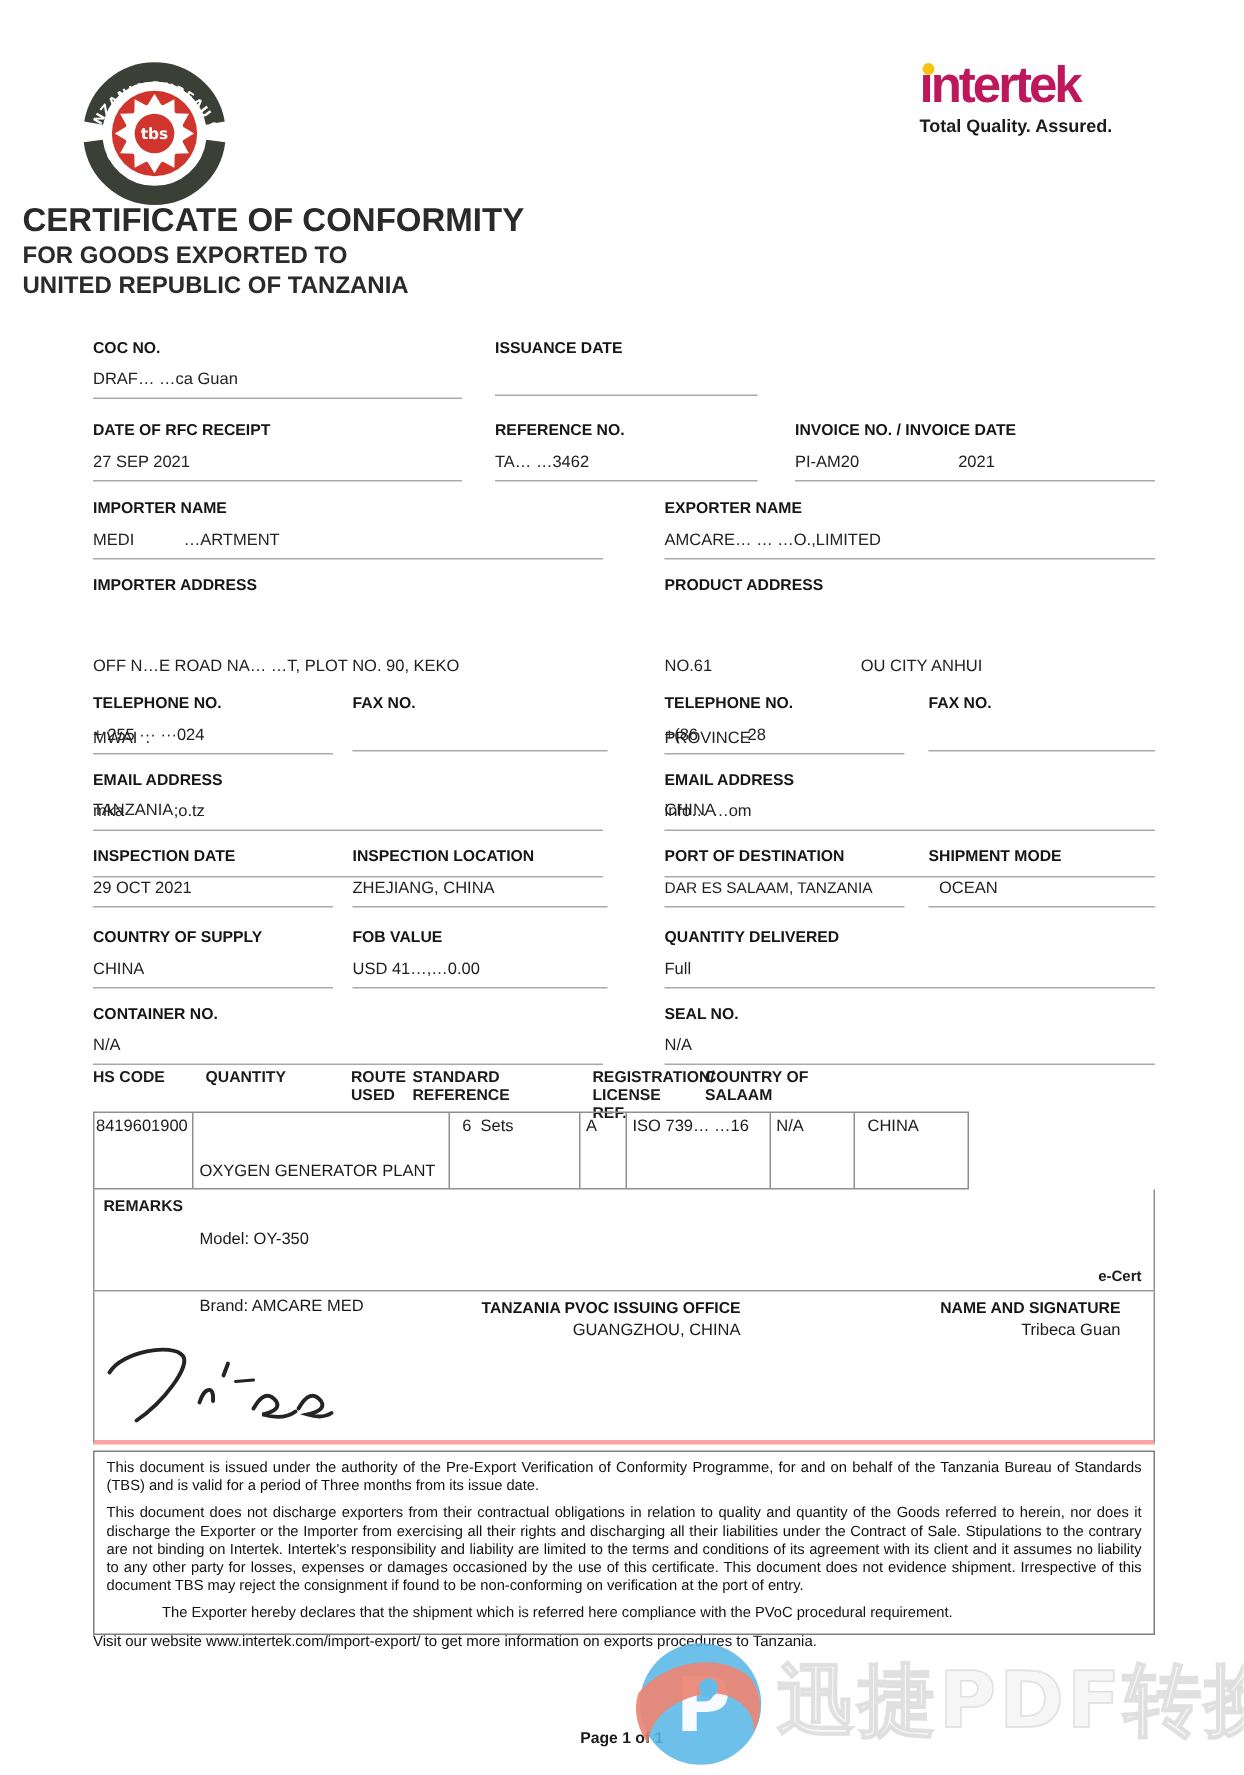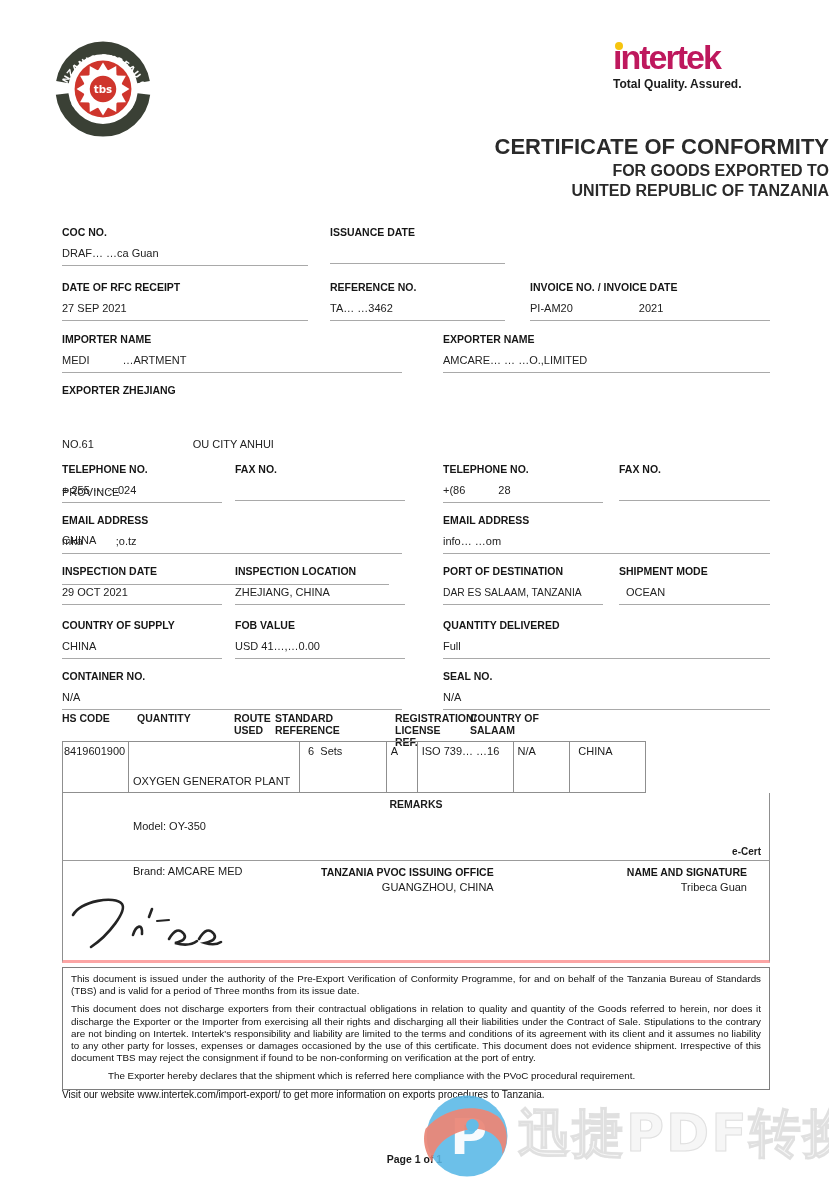--- a/index.html
+++ b/index.html
@@ -8,40 +8,40 @@
 
   
   .tbs-logo{position:absolute;left:52px;top:40px;width:102px;height:98px;}
   .intertek{position:absolute;left:613px;top:40px;width:190px;}
   .itk-word{position:relative;font-weight:700;font-size:34px;letter-spacing:-2px;color:#be185d;line-height:1;}
   .itk-cover{position:absolute;left:1px;top:1px;width:10px;height:9px;background:#fff;}
   .itk-dot{position:absolute;left:2px;top:2px;width:8px;height:8px;border-radius:50%;background:#f6c40e;}
   .itk-tag{font-weight:700;font-size:12px;color:#1c1c1c;margin-top:3px;letter-spacing:0;}
 
   
-  .title{position:absolute;left:0;right:0;top:134px;text-align:right;color:#2a2a2a;}
+  .title{position:absolute;left:15px;right:0;top:134px;text-align:left;color:#2a2a2a;}
   .title .t1{font-size:22px;font-weight:700;letter-spacing:0;}
   .title .t2{font-size:16px;font-weight:700;margin-top:2px;}
 
   
   .row{position:absolute;left:62px;width:708px;display:flex;}
   .field{display:flex;flex-direction:column;}
   .flabel{font-size:10.5px;font-weight:700;color:#161616;line-height:13px;white-space:pre-wrap;}
   .fval{font-size:11px;color:#222;padding:7px 0 4px 0;border-bottom:1px solid #a9a9a9;min-height:13px;line-height:15px;white-space:pre-wrap;}
   .multival{font-size:11px;color:#222;padding:7px 0 4px 0;border-bottom:1px solid #a9a9a9;line-height:16px;white-space:pre-wrap;}
 
   
   .tbl-head{position:absolute;left:62px;top:712px;width:708px;display:flex;}
   .th{font-size:10.5px;font-weight:700;line-height:12px;}
   .tbl-row{position:absolute;left:62px;top:741px;width:584px;height:52px;display:flex;border:1px solid #8f8f8f;box-sizing:border-box;}
   .td{font-size:11px;line-height:15px;padding:2px 4px;box-sizing:border-box;border-left:1px solid #8f8f8f;white-space:pre-wrap;}
   .td:first-child{border-left:none;}
 
   .remarks-box{position:absolute;left:62px;top:793px;width:708px;height:68px;border-left:1px solid #8f8f8f;border-right:1px solid #8f8f8f;border-bottom:1px solid #9b9b9b;box-sizing:border-box;padding:5px 6px;}
-  .remarks-label{font-size:10.5px;font-weight:700;text-align:center;}
+  .remarks-label{font-size:10.5px;font-weight:700;}
   .ecert{position:absolute;right:8px;bottom:3px;font-size:10px;font-weight:700;}
 
   .sig-box{position:absolute;left:62px;top:861px;width:708px;height:102px;border-left:1px solid #8f8f8f;border-right:1px solid #8f8f8f;border-bottom:3px solid #fca5a5;box-sizing:border-box;padding:5px 22px;text-align:right;}
   .sig-name{font-size:11px;margin-top:2px;}
   .sig-office{position:absolute;left:258px;top:5px;}
   .sig-scrawl{position:absolute;left:4px;top:34px;}
 
   
   .legal{position:absolute;left:62px;top:967px;width:708px;border:1px solid #7e7e7e;box-sizing:border-box;padding:5px 8px 6px 8px;}
   .legal p{margin:0 0 6px 0;font-size:9.8px;line-height:12.2px;text-align:justify;color:#111;}
@@ -142,22 +142,30 @@
       <div class="flabel">IMPORTER NAME</div>
       <div class="fval">MEDI   …ARTMENT</div>
     </div>
     <div class="field" style="width:327px;">
       <div class="flabel">EXPORTER NAME</div>
       <div class="fval">AMCARE… … …O.,LIMITED</div>
     </div>
   </div>
 
   <div class="row" style="top:384px;">
-    <div class="field" style="width:327px;">
-      <div class="flabel">EXPORTER ZHEJIANG</div>
+    <div class="field" style="width:340px;margin-right:41px;">
+      <div class="flabel">IMPORTER ADDRESS</div>
+      <div class="multival">
+        <div>OFF N…E ROAD NA… …T, PLOT NO. 90, KEKO</div>
+        <div>MWAI .</div>
+        <div>TANZANIA</div>
+      </div>
+    </div>
+    <div class="field" style="width:327px;">
+      <div class="flabel">PRODUCT ADDRESS</div>
       <div class="multival">
         <div>NO.61         OU CITY ANHUI</div>
         <div>PROVINCE</div>
         <div>CHINA</div>
       </div>
     </div>
   </div>
 
   <div class="row" style="top:463px;">
     <div class="field" style="width:160px;margin-right:13px;">

